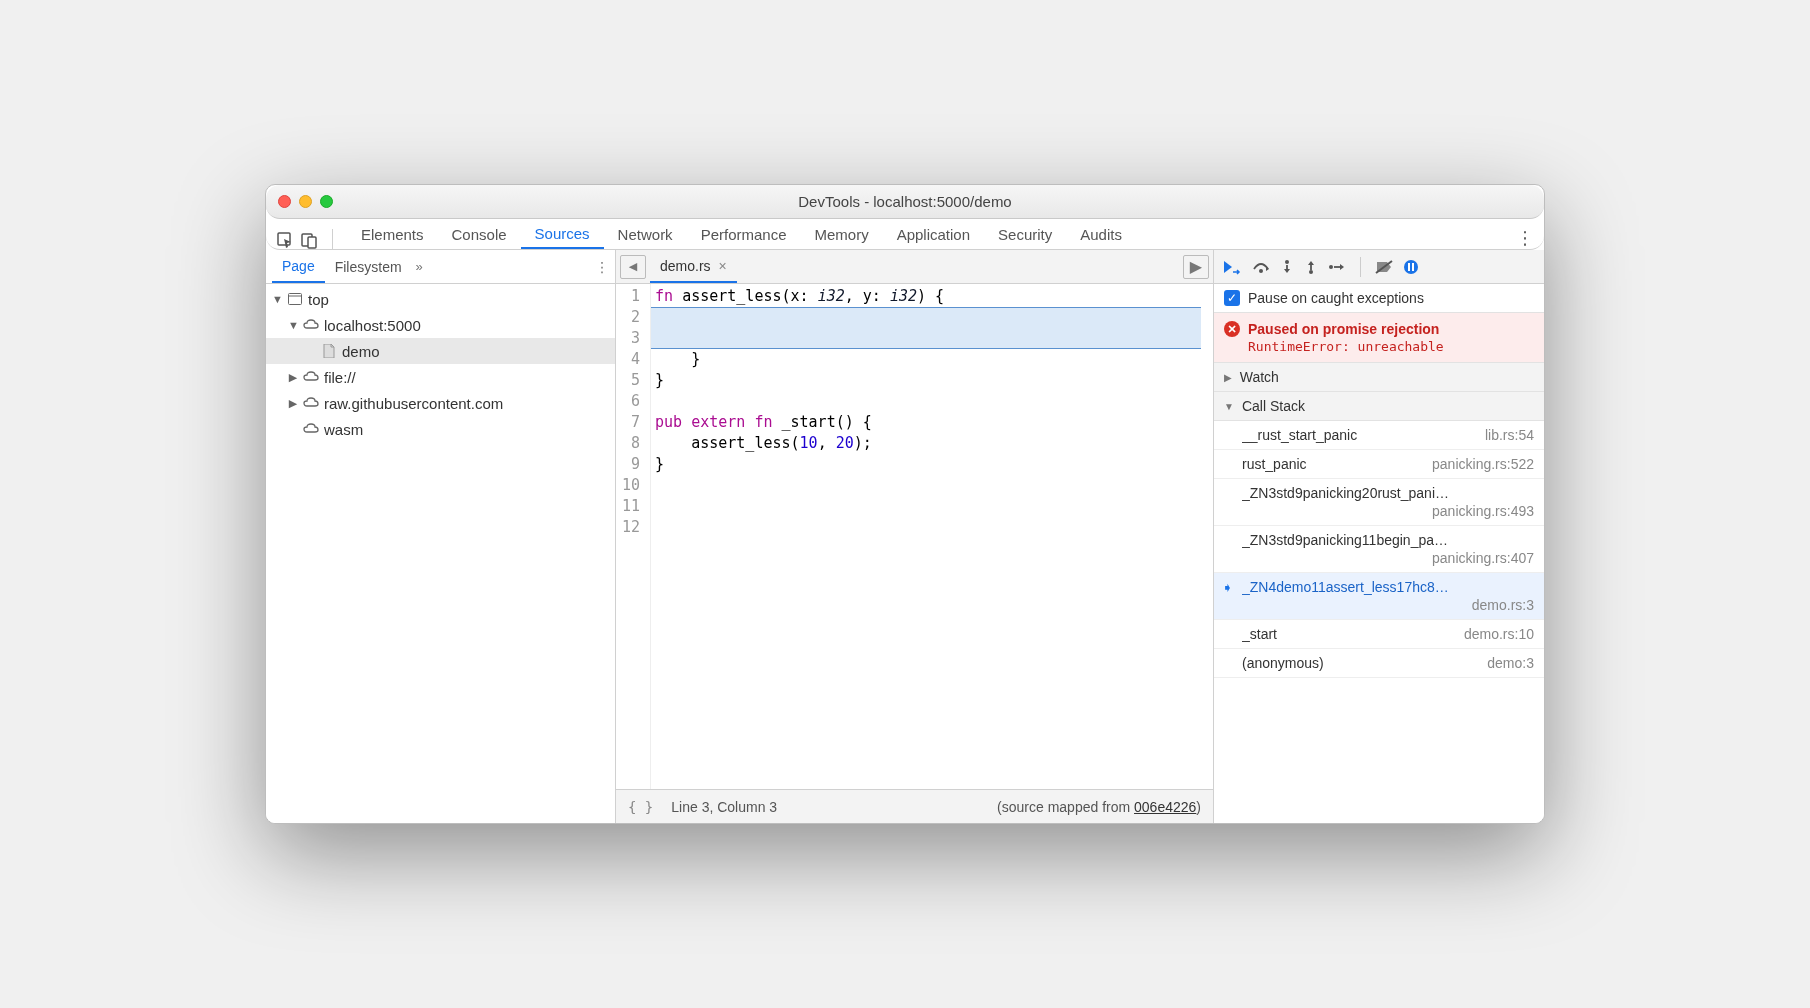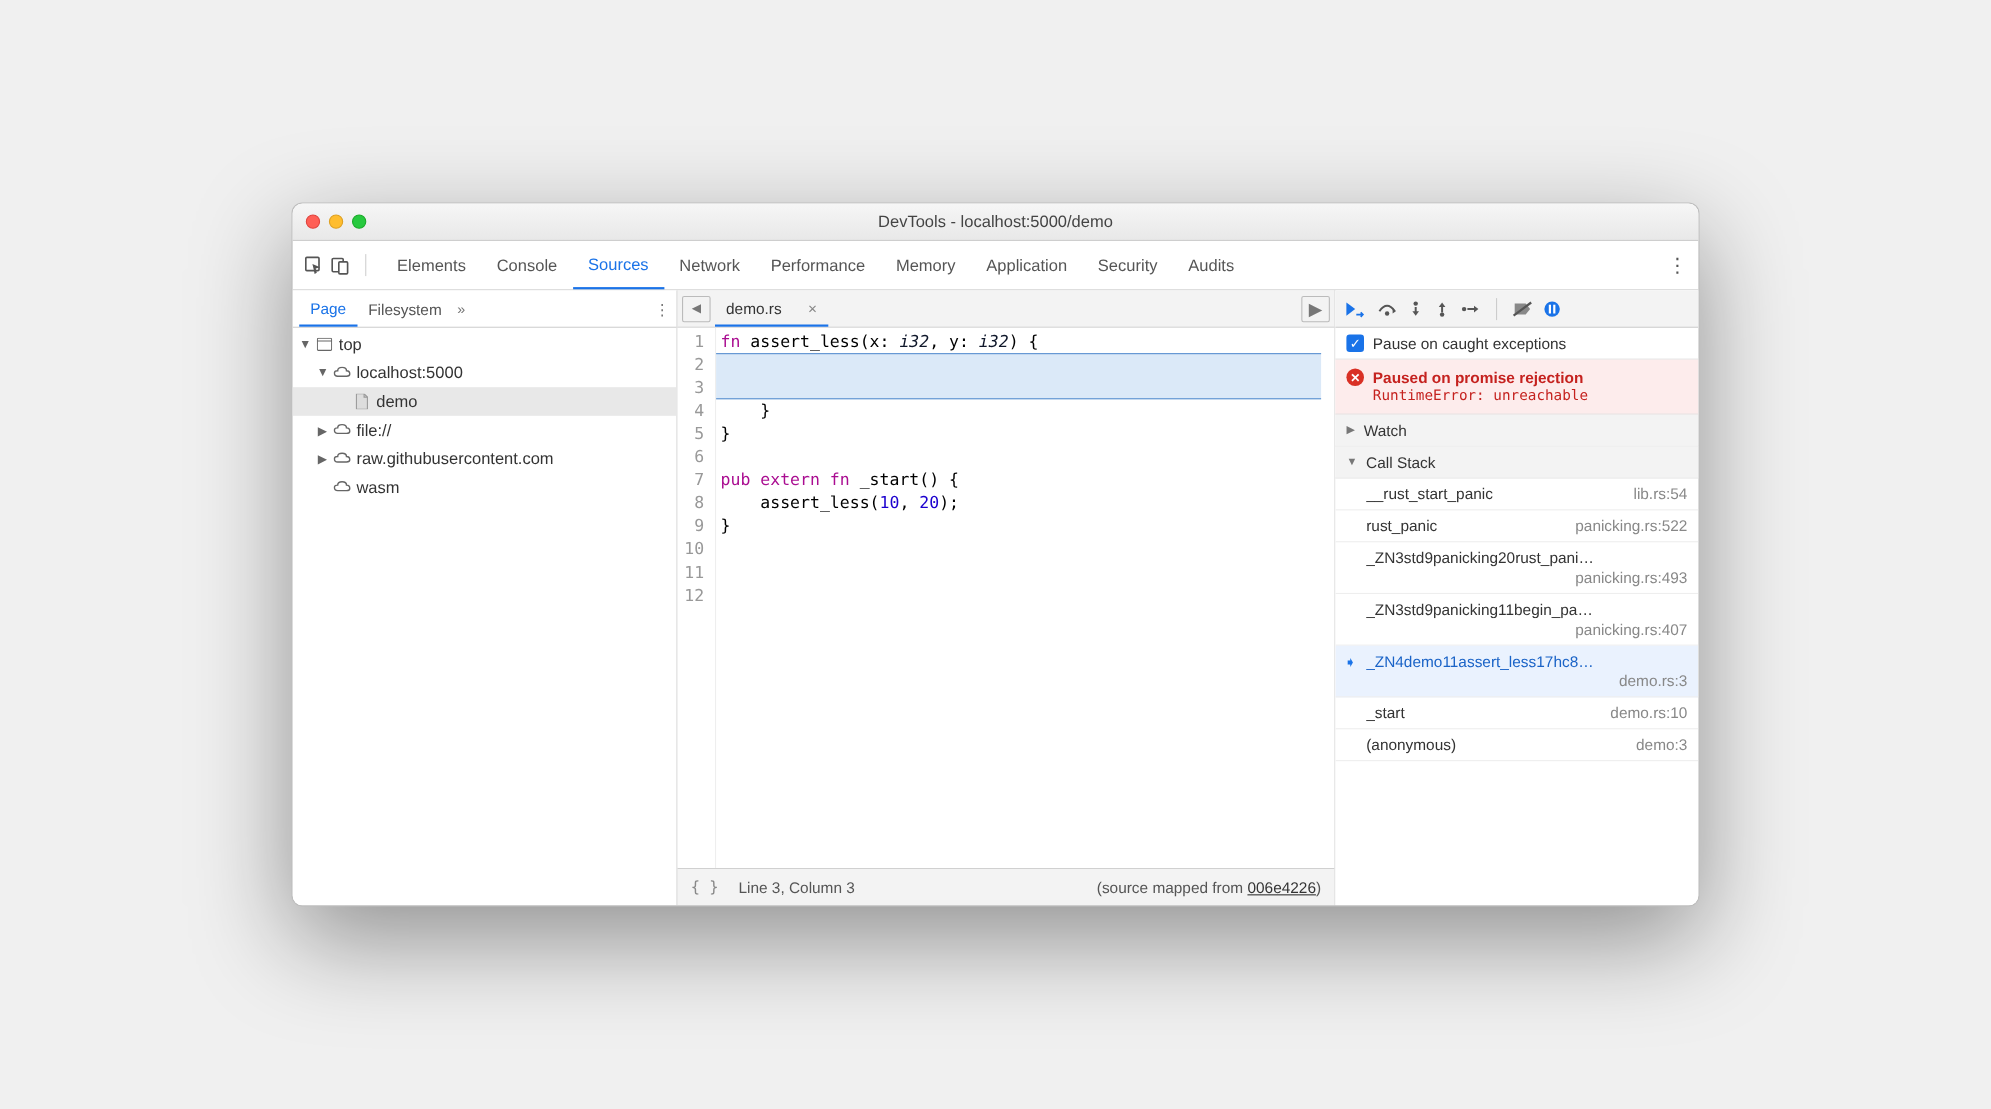--- a/index.html
+++ b/index.html
@@ -23,57 +23,59 @@
   border: 1px solid #bdbdbd;
 }
 .titlebar {
   height: 34px;
   background: linear-gradient(#f6f6f6, #e8e8e8);
   border-bottom: 1px solid #c9c9c9;
   display: flex;
   align-items: center;
   padding: 0 12px;
   position: relative;
+  border-radius: 14px;
 }
 .traffic { display: flex; gap: 8px; }
 .traffic span { width: 13px; height: 13px; border-radius: 50%; }
 .tl-red { background: #ff5f56; border: 1px solid #e0443e; }
 .tl-yellow { background: #ffbd2e; border: 1px solid #dea123; }
 .tl-green { background: #27c93f; border: 1px solid #1aab29; }
 .title { position: absolute; left:0; right:0; text-align:center; font-size: 15px; color: #444; }
 .toolbar {
-  height: 45px;
+  height: 31px;
   border-bottom: 1px solid #d0d0d0;
   display: flex;
-  align-items: center;
+  align-items: flex-end;
   padding: 0 10px;
   gap: 6px;
   font-size: 15px;
   color: #555;
+  border-radius: 14px;
 }
 .toolbar .sep { width:1px; height:20px; background:#d0d0d0; margin:0 8px; }
 .toolbar .tab { padding: 0 14px; height:100%; display:flex; align-items:center; cursor:pointer; }
 .toolbar .tab.active { color:#1a73e8; border-bottom:2px solid #1a73e8; }
 .toolbar .dots { margin-left:auto; font-size:18px; color:#555; }
 .main { flex:1; display:flex; min-height:0; }
 .left { width: 350px; border-right:1px solid #d0d0d0; display:flex; flex-direction:column; background:#fff; }
 .left-tabs { height:34px; border-bottom:1px solid #d0d0d0; display:flex; align-items:center; font-size:14px; color:#555; padding:0 6px; }
 .left-tabs .lt { padding:0 10px; height:100%; display:flex; align-items:center; cursor:pointer; }
 .left-tabs .lt.active { color:#1a73e8; border-bottom:2px solid #1a73e8; }
 .left-tabs .chev { font-size:13px; color:#777; margin-left:4px; }
 .left-tabs .menu { margin-left:auto; color:#777; }
 .tree { flex:1; overflow:auto; font-size:15px; color:#333; padding-top:2px; }
 .tree-row { display:flex; align-items:center; height:26px; padding-left:6px; gap:4px; cursor:pointer; white-space:nowrap; }
 .tree-row.selected { background:#e8e8e8; }
 .tri { width:10px; text-align:center; color:#666; font-size:11px; }
 .ico { width:18px; height:18px; display:flex; align-items:center; justify-content:center; color:#666; }
 .center { flex:1; display:flex; flex-direction:column; min-width:0; border-right:1px solid #d0d0d0; }
 .file-tabs { height:34px; border-bottom:1px solid #d0d0d0; display:flex; align-items:center; background:#f3f3f3; padding:0 4px; }
 .nav-box { width:26px; height:24px; border:1px solid #bbb; border-radius:2px; display:flex; align-items:center; justify-content:center; color:#777; font-size:11px; margin-right:4px; cursor:pointer; }
-.file-tab { padding:0 10px; height:100%; display:flex; align-items:center; gap:24px; font-size:14px; color:#333; border-bottom:2px solid #1a73e8; cursor:pointer; }
+.file-tab { padding:0 10px; height:100%; display:flex; align-items:center; gap:8px; font-size:14px; color:#333; border-bottom:2px solid #1a73e8; cursor:pointer; }
 .file-tab .x { color:#888; font-size:14px; }
 .play-box { margin-left:auto; width:26px; height:24px; border:1px solid #bbb; border-radius:2px; display:flex; align-items:center; justify-content:center; color:#777; cursor:pointer; }
 .editor { flex:1; display:flex; font-family: Menlo, Monaco, monospace; font-size:15px; overflow:auto; background:#fff; position:relative; }
 .gutter { background:#fff; color:#999; text-align:right; padding:2px 10px 0 6px; border-right:1px solid #eee; user-select:none; }
 .gutter div { height:21px; line-height:21px; }
 .code { flex:1; padding-top:2px; position:relative; }
 .code-line { height:21px; line-height:21px; white-space:pre; padding-left:4px; }
 .hl-region { position:absolute; left:0; right:12px; background:#dbe9f8; border-top:1px solid #5a91d0; border-bottom:1px solid #5a91d0; }
 .kw { color:#aa0d91; }
 .ty { color:#0f172a;font-style:italic; }

